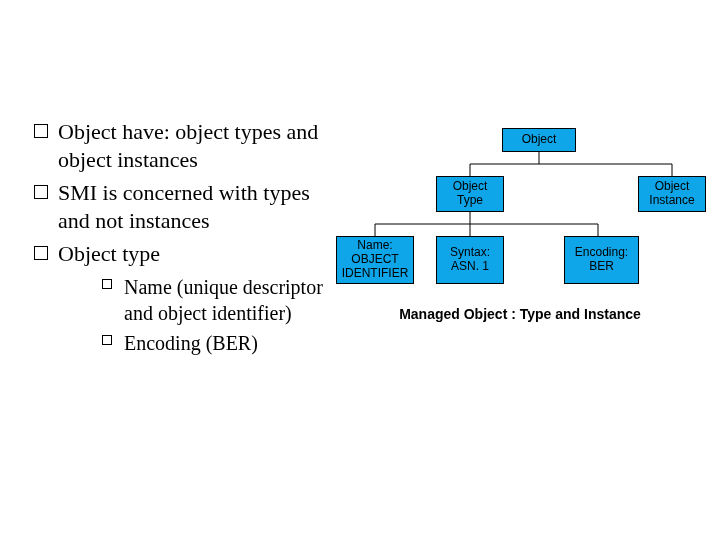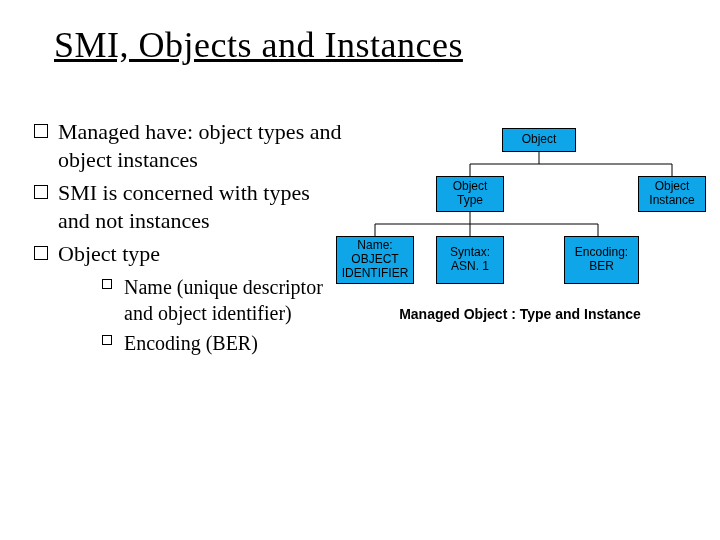--- a/index.html
+++ b/index.html
@@ -116,25 +116,24 @@
   svg.lines line {
     stroke: #000;
     stroke-width: 1;
   }
 </style>
 </head>
 <body>
 
 <div class="slide">
 
-  <div class="title">SMI, Objects and Instances</div>
 
   <div class="body-left">
     <ul class="main">
-      <li><span>Managed have: object types and object instances</span></li>
+      <li><span>Object have: object types and object instances</span></li>
       <li><span>SMI is concerned with types and not instances</span></li>
       <li><span>Object type</span>
         <ul class="sub">
           <li><span>Name (unique descriptor and object identifier)</span></li>
           <li><span>Encoding (BER)</span></li>
         </ul>
       </li>
     </ul>
   </div>
 

